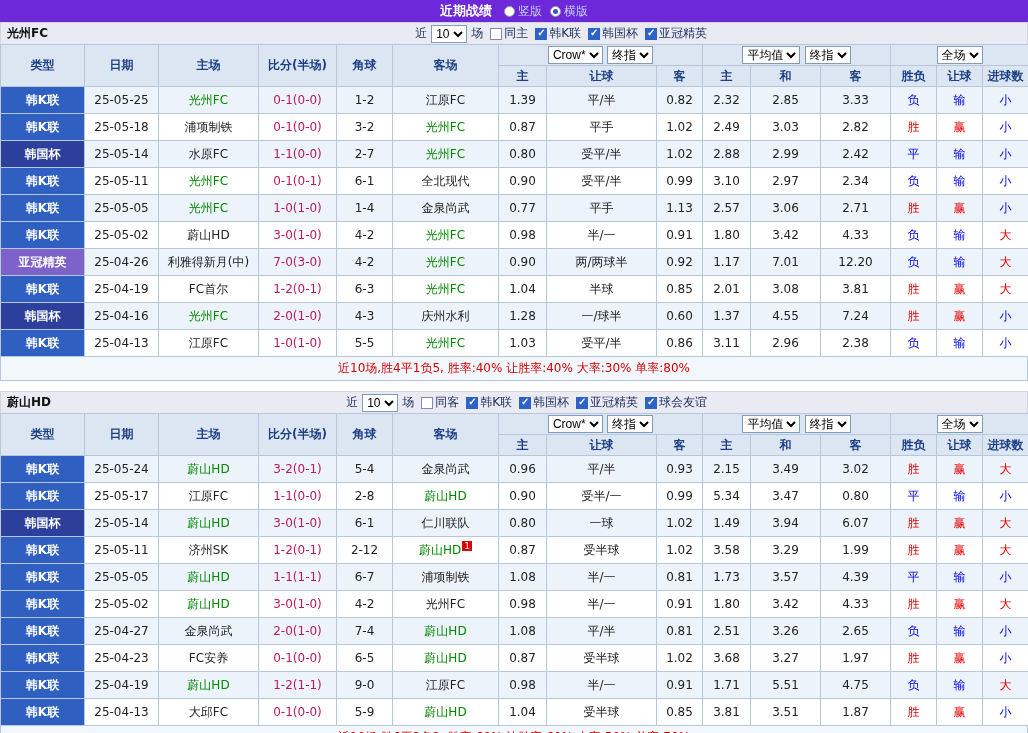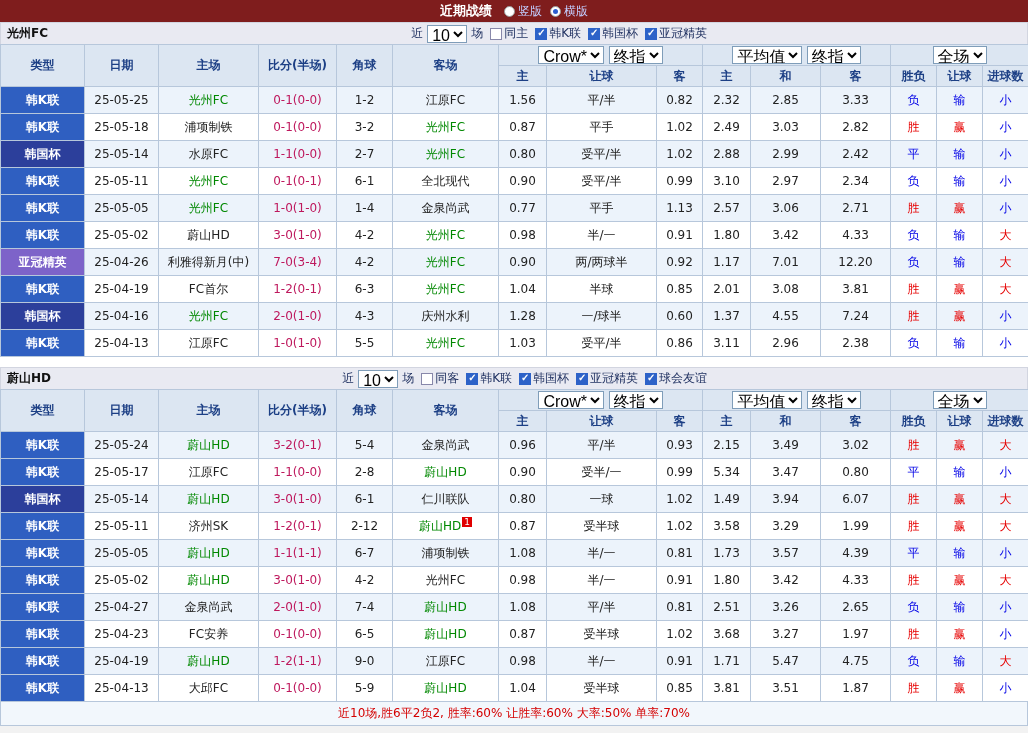--- a/index.html
+++ b/index.html
@@ -1,30 +1,30 @@
 <!DOCTYPE html>
 <html><head>
 <meta charset="utf-8">
 <style>
   html,body{margin:0;padding:0}
   body{width:1028px;font-family:"DejaVu Sans","Liberation Sans",sans-serif;font-size:12px;background:#f2f2f2;color:#222}
   .page{width:1028px;background:#fff}
-  .topbar{height:22px;background:#7f1d1d;display:flex;align-items:center;justify-content:center;gap:12px}
+  .topbar{height:22px;background:#6d28d9;display:flex;align-items:center;justify-content:center;gap:12px}
   .topbar-title{color:#fff;font-weight:bold;font-size:13px}
   .radio-group{display:flex;align-items:center;gap:8px}
   .radio-label{display:inline-flex;align-items:center;gap:3px;color:#c3ceff;cursor:pointer}
   input[type=radio]{appearance:none;-webkit-appearance:none;width:11px;height:11px;border-radius:50%;background:#fff;border:1px solid #999;margin:0;position:relative}
   input[type=radio]:checked::after{content:"";position:absolute;left:2px;top:2px;width:5px;height:5px;border-radius:50%;background:#2b5cd0}
   input[type=checkbox]{appearance:none;-webkit-appearance:none;width:12px;height:12px;background:#fff;border:1px solid #88a;margin:0 2px 0 0;position:relative;vertical-align:-2px}
   input[type=checkbox]:checked{background:#2d62c8;border-color:#2d62c8}
   input[type=checkbox]:checked::after{content:"\2713";position:absolute;left:1px;top:-2px;color:#fff;font-size:10px;font-weight:bold}
   .section-header{height:22px;background:#e9eaf2;border:1px solid #d2d5e0;border-bottom:none;display:flex;align-items:center;padding:0 6px;box-sizing:border-box}
   .team-name{font-weight:bold;color:#111}
   .filters{margin-left:auto;margin-right:314px;display:flex;align-items:center;gap:4px;color:#1c2d5e;white-space:nowrap}
-  .filters select,select{height:18px;font-size:16px;border:1px solid #7f9db9;background:#fff}
+  .filters select,select{height:18px;font-size:12px;border:1px solid #7f9db9;background:#fff}
   .cb{display:inline-flex;align-items:center;cursor:pointer;margin-left:3px}
   table.stats{width:1028px;border-collapse:collapse;table-layout:fixed;font-size:12px}
   .stats th,.stats td{border:1px solid #b7c7db;text-align:center;white-space:nowrap;overflow:hidden;padding:0}
   .stats thead th{background:#dce6f2;color:#1c3f85;font-weight:bold;height:20px}
   .stats tbody td{height:26px}
   .stats tbody tr:nth-child(odd){background:#ecf3fb}
   .stats tbody tr:nth-child(even){background:#fff}
   td.league{color:#fff;font-weight:bold}
   td.score{color:#be185d}
   td.focus{color:#008800}
@@ -130,21 +130,21 @@
         </tr>
       </thead>
       <tbody>
           <tr>
             <td class="league" style="background: rgb(47, 95, 193);">韩K联</td>
             <td>25-05-25</td>
             <td class="focus">光州FC</td>
             <td class="score">0-1(0-0)</td>
             <td>1-2</td>
             <td>江原FC</td>
-            <td>1.56</td>
+            <td>1.39</td>
             <td>平/半</td>
             <td>0.82</td>
             <td>2.32</td>
             <td>2.85</td>
             <td>3.33</td>
             <td class="val-blue">负</td>
             <td class="val-blue">输</td>
             <td class="val-blue">小</td>
           </tr>
           <tr>
@@ -229,21 +229,21 @@
             <td>3.42</td>
             <td>4.33</td>
             <td class="val-blue">负</td>
             <td class="val-blue">输</td>
             <td class="val-red">大</td>
           </tr>
           <tr>
             <td class="league" style="background: rgb(125, 99, 201);">亚冠精英</td>
             <td>25-04-26</td>
             <td>利雅得新月(中)</td>
-            <td class="score">7-0(3-4)</td>
+            <td class="score">7-0(3-0)</td>
             <td>4-2</td>
             <td class="focus">光州FC</td>
             <td>0.90</td>
             <td>两/两球半</td>
             <td>0.92</td>
             <td>1.17</td>
             <td>7.01</td>
             <td>12.20</td>
             <td class="val-blue">负</td>
             <td class="val-blue">输</td>
@@ -295,20 +295,21 @@
             <td>0.86</td>
             <td>3.11</td>
             <td>2.96</td>
             <td>2.38</td>
             <td class="val-blue">负</td>
             <td class="val-blue">输</td>
             <td class="val-blue">小</td>
           </tr>
         </tbody>
     </table>
+    <div class="summary">近10场,胜4平1负5, 胜率:40% 让胜率:40% 大率:30% 单率:80%</div>
   </section>
 
   <div class="section-gap"></div>
 
   <section>
     <div class="section-header">
       <span class="team-name">蔚山HD</span>
       <div class="filters">
         <span>近</span>
         <select><option>10</option></select>
@@ -527,21 +528,21 @@
             <td class="league" style="background: rgb(47, 95, 193);">韩K联</td>
             <td>25-04-19</td>
             <td class="focus">蔚山HD</td>
             <td class="score">1-2(1-1)</td>
             <td>9-0</td>
             <td>江原FC</td>
             <td>0.98</td>
             <td>半/一</td>
             <td>0.91</td>
             <td>1.71</td>
-            <td>5.47</td>
+            <td>5.51</td>
             <td>4.75</td>
             <td class="val-blue">负</td>
             <td class="val-blue">输</td>
             <td class="val-red">大</td>
           </tr>
           <tr>
             <td class="league" style="background: rgb(47, 95, 193);">韩K联</td>
             <td>25-04-13</td>
             <td>大邱FC</td>
             <td class="score">0-1(0-0)</td>

